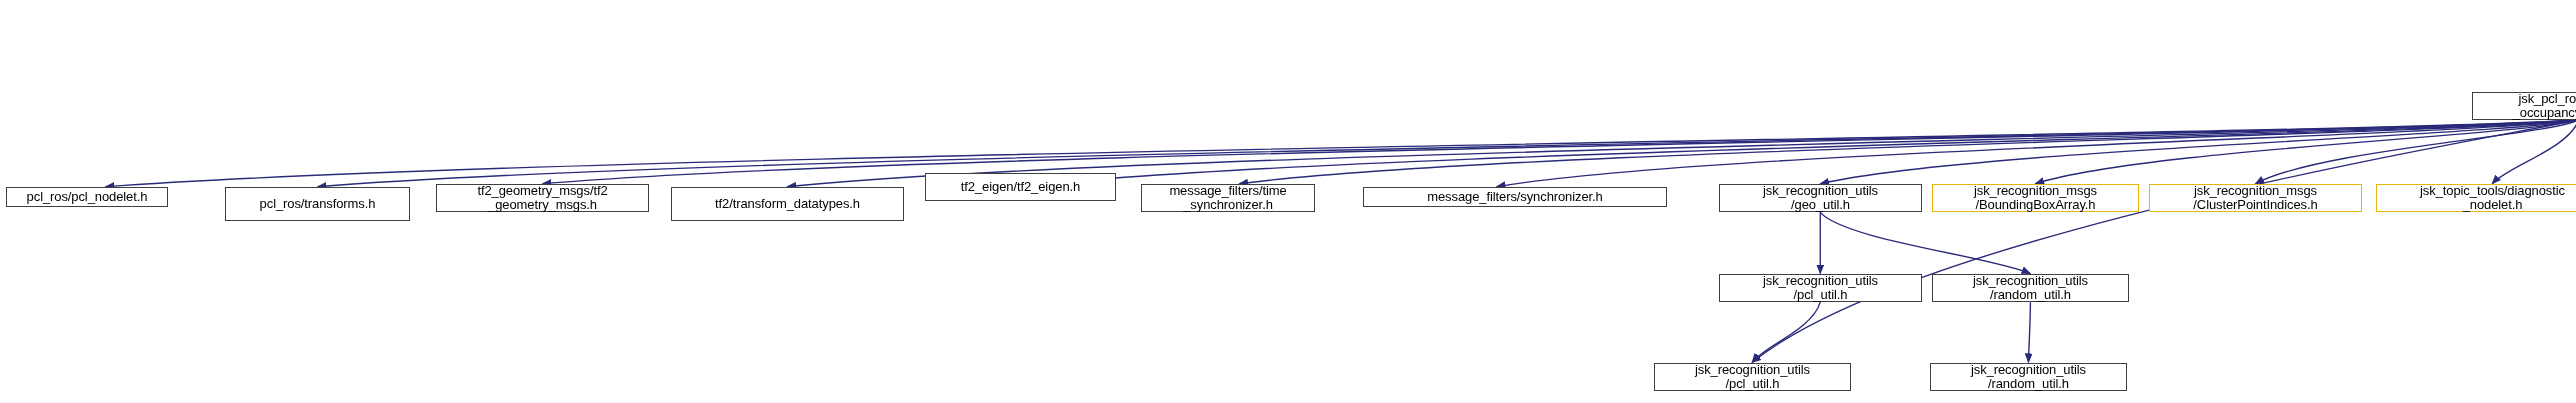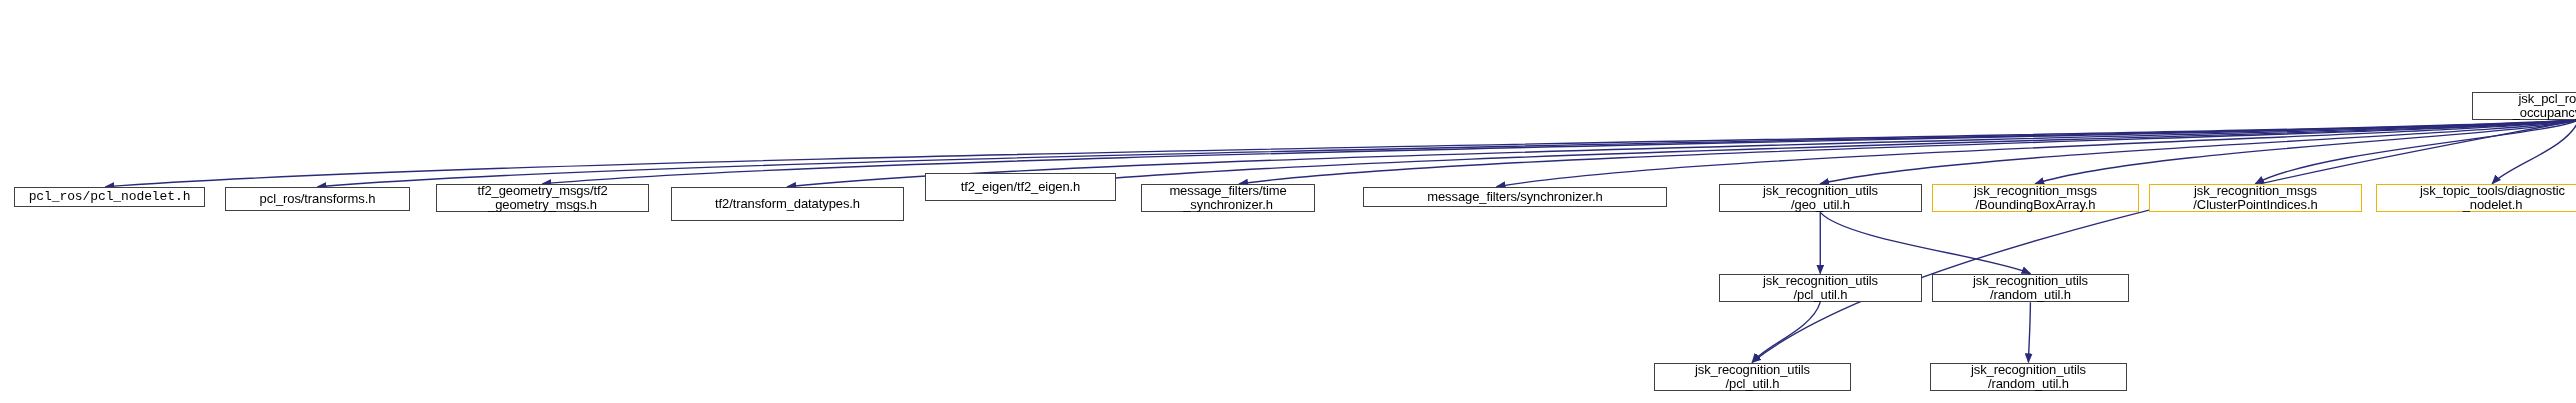--- a/index.html
+++ b/index.html
@@ -78,22 +78,22 @@
         <path d="M2614,121 C2546.96,137 1943.6,232.14999999999998 1776,367" fill="none" stroke="#2a2a7a" stroke-width="1.4" marker-end="url(#arrowhead)"></path>
         <path d="M1845,215 C1845,243.35 1845,259.1 1845,277" fill="none" stroke="#2a2a7a" stroke-width="1.4" marker-end="url(#arrowhead)"></path>
         <path d="M1845,215 C1870.56,243.35 2015.4,259.1 2058,277" fill="none" stroke="#2a2a7a" stroke-width="1.4" marker-end="url(#arrowhead)"></path>
         <path d="M1845,306 C1836.72,333.9 1789.8,349.4 1776,367" fill="none" stroke="#2a2a7a" stroke-width="1.4" marker-end="url(#arrowhead)"></path>
         <path d="M2058,306 C2057.76,333.9 2056.4,349.4 2056,367" fill="none" stroke="#2a2a7a" stroke-width="1.4" marker-end="url(#arrowhead)"></path>
       </g>
   </svg>
   <div id="node-group">
       <div class="node" style="left: 2472px; top: 92px; width: 213px; height: 28px;"><span class="node-label">jsk_pcl_ros/container
 _occupancy_detector.h</span></div>
-      <div class="node" style="left: 14px; top: 187px; width: 191px; height: 20px; font-family: Liberation Mono, monospace;"><span class="node-label">pcl_ros/pcl_nodelet.h</span></div>
-      <div class="node" style="left: 225px; top: 187px; width: 185px; height: 24px;"><span class="node-label">pcl_ros/transforms.h</span></div>
+      <div class="node" style="left: 6px; top: 187px; width: 162px; height: 20px;"><span class="node-label">pcl_ros/pcl_nodelet.h</span></div>
+      <div class="node" style="left: 225px; top: 187px; width: 185px; height: 34px;"><span class="node-label">pcl_ros/transforms.h</span></div>
       <div class="node" style="left: 436px; top: 184px; width: 213px; height: 28px;"><span class="node-label">tf2_geometry_msgs/tf2
 _geometry_msgs.h</span></div>
       <div class="node" style="left: 671px; top: 187px; width: 233px; height: 34px;"><span class="node-label">tf2/transform_datatypes.h</span></div>
       <div class="node" style="left: 925px; top: 173px; width: 191px; height: 28px;"><span class="node-label">tf2_eigen/tf2_eigen.h</span></div>
       <div class="node" style="left: 1141px; top: 184px; width: 174px; height: 28px;"><span class="node-label">message_filters/time
 _synchronizer.h</span></div>
       <div class="node" style="left: 1363px; top: 187px; width: 304px; height: 20px;"><span class="node-label">message_filters/synchronizer.h</span></div>
       <div class="node" style="left: 1719px; top: 184px; width: 203px; height: 28px;"><span class="node-label">jsk_recognition_utils
 /geo_util.h</span></div>
       <div class="node dim" style="left: 1932px; top: 184px; width: 207px; height: 28px;"><span class="node-label">jsk_recognition_msgs

